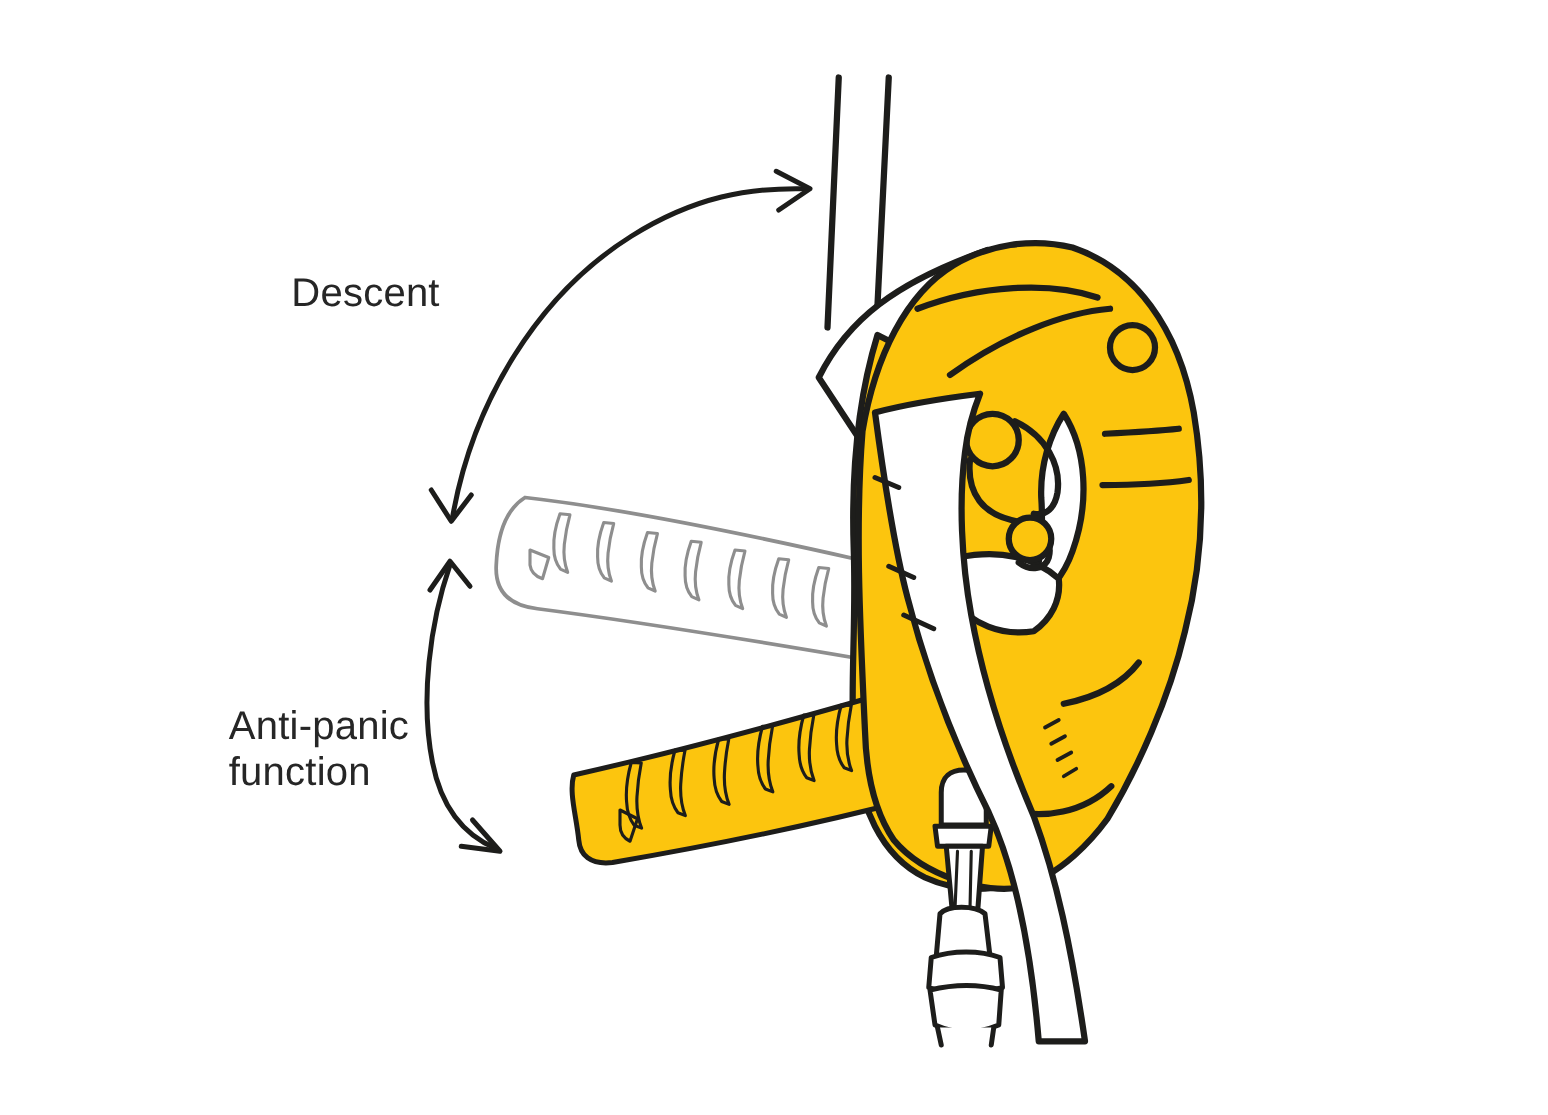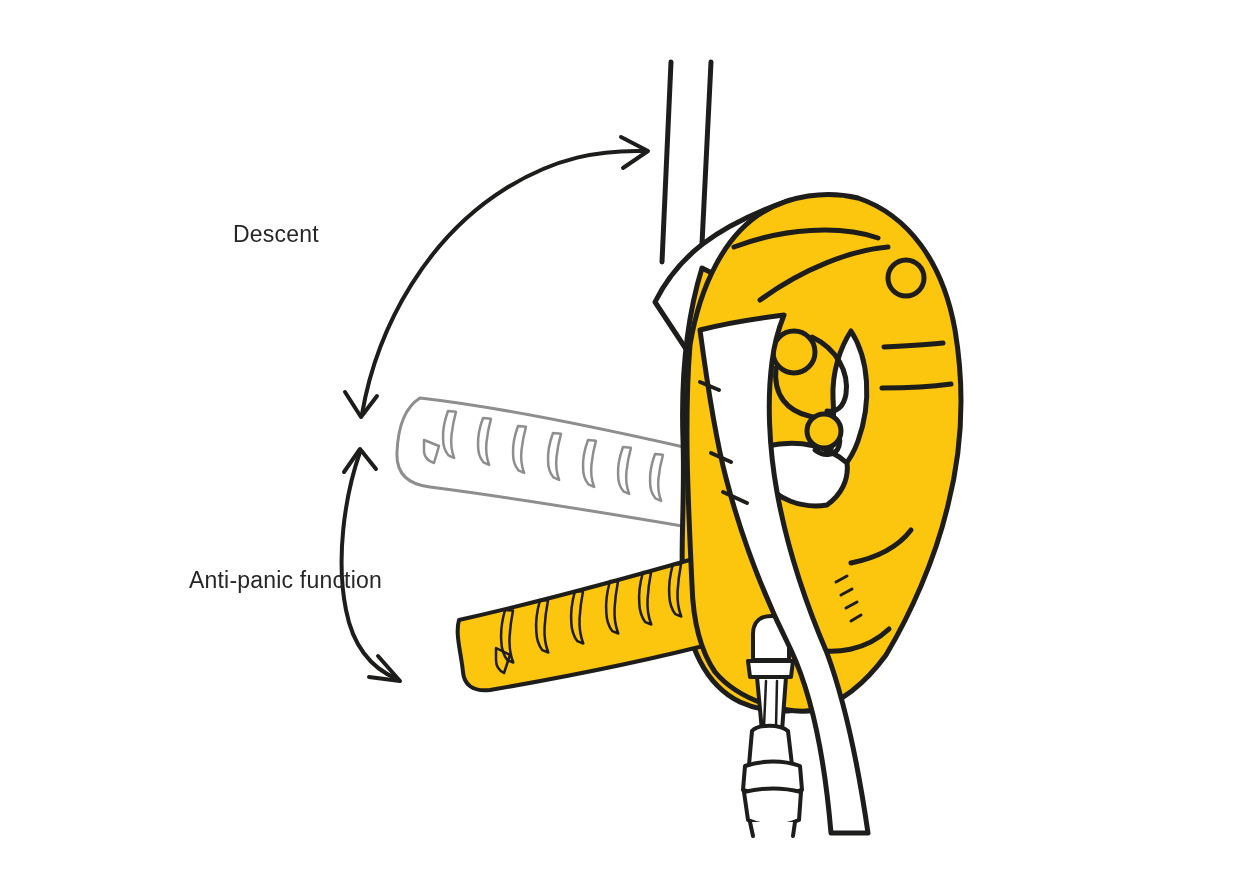--- a/index.html
+++ b/index.html
@@ -12,24 +12,24 @@
   }
   html,body{margin:0;padding:0;}
   body{
     width:1238px;height:892px;position:relative;overflow:hidden;
     background:var(--background);
     font-family:"Liberation Sans", sans-serif;
   }
   .stage{position:absolute;inset:0;}
   .label{
     position:absolute;color:var(--label-text);
-    font-size:23px;line-height:37px;letter-spacing:0.2px;
+    font-size:32px;line-height:37px;letter-spacing:0.2px;
   }
   #label-descent{left:233px;top:216px;white-space:nowrap;}
-  #label-antipanic{left:183px;top:562px;width:205px;text-align:center;}
+  #label-antipanic{left:183px;top:562px;width:205px;}
   svg{position:absolute;left:0;top:0;}
   .ink{stroke:var(--outline-ink);stroke-linecap:round;stroke-linejoin:round;fill:none;}
   .w5{stroke-width:5;} .w4{stroke-width:4;} .w3{stroke-width:3;} .w25{stroke-width:2.5;}
   .yfill{fill:var(--device-yellow);}
   .wfill{fill:#ffffff;}
   .gfill{fill:var(--handle-ghost-fill);}
   .gink{stroke:var(--handle-ghost-outline);stroke-linecap:round;stroke-linejoin:round;fill:none;}
   .arc{stroke:var(--outline-ink);stroke-width:4;fill:none;stroke-linecap:round;stroke-linejoin:round;}
 </style>
 </head>

